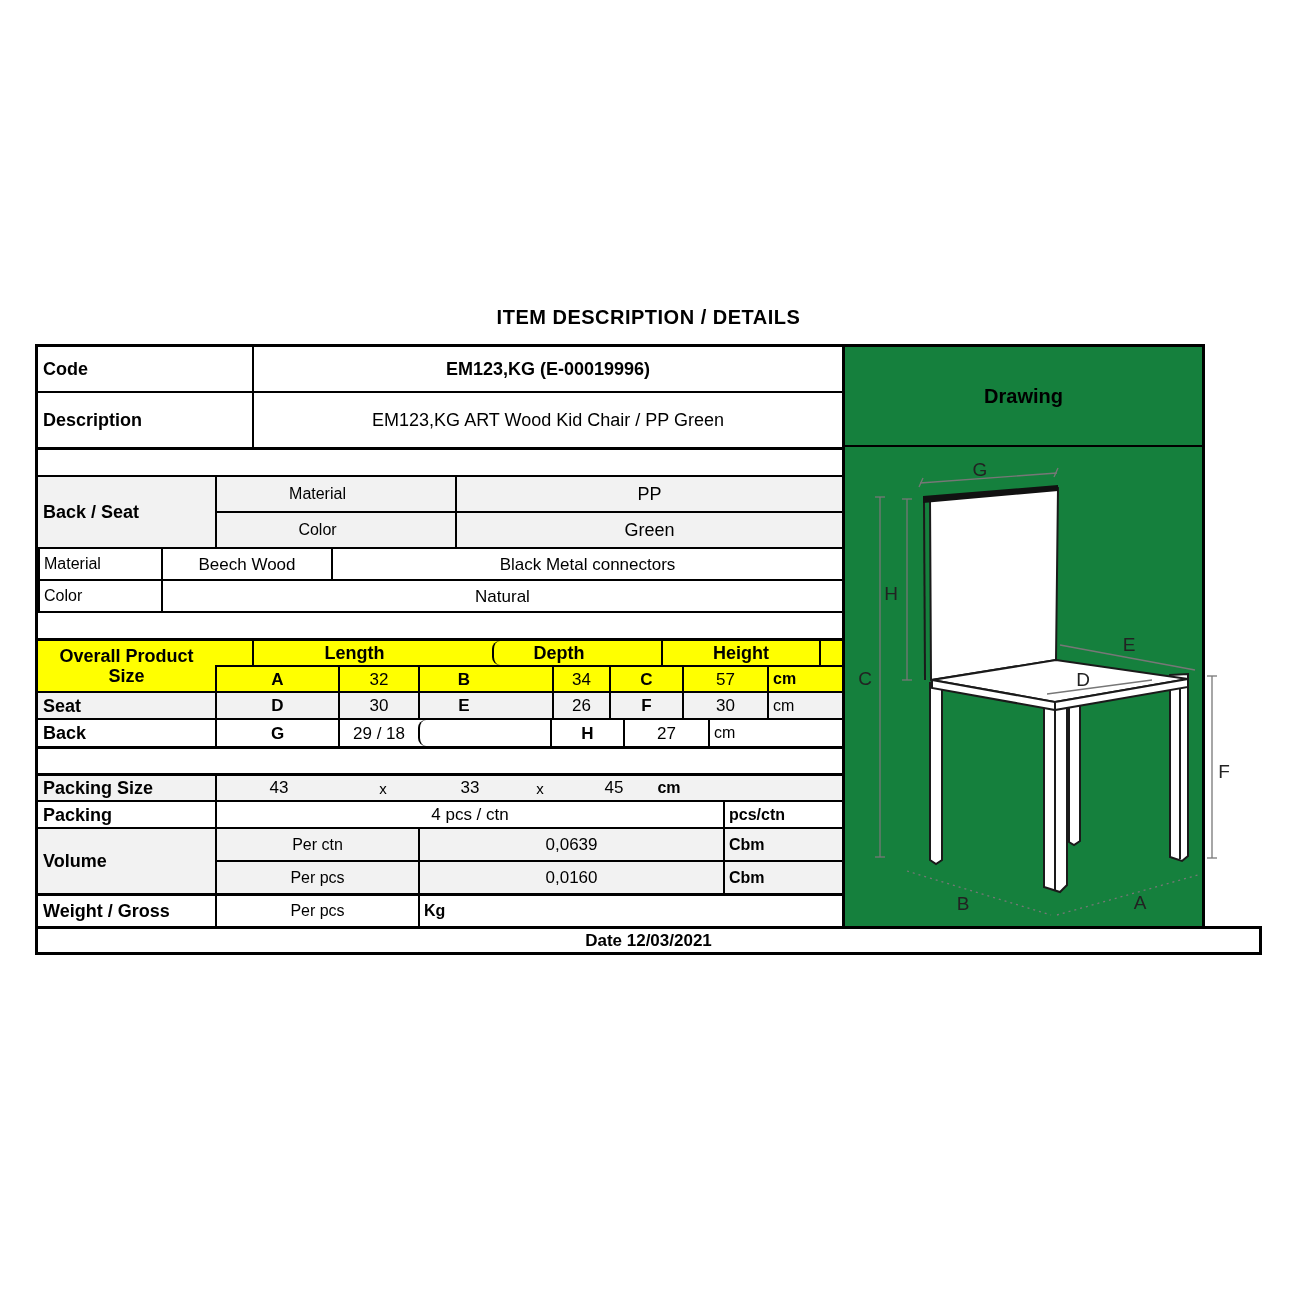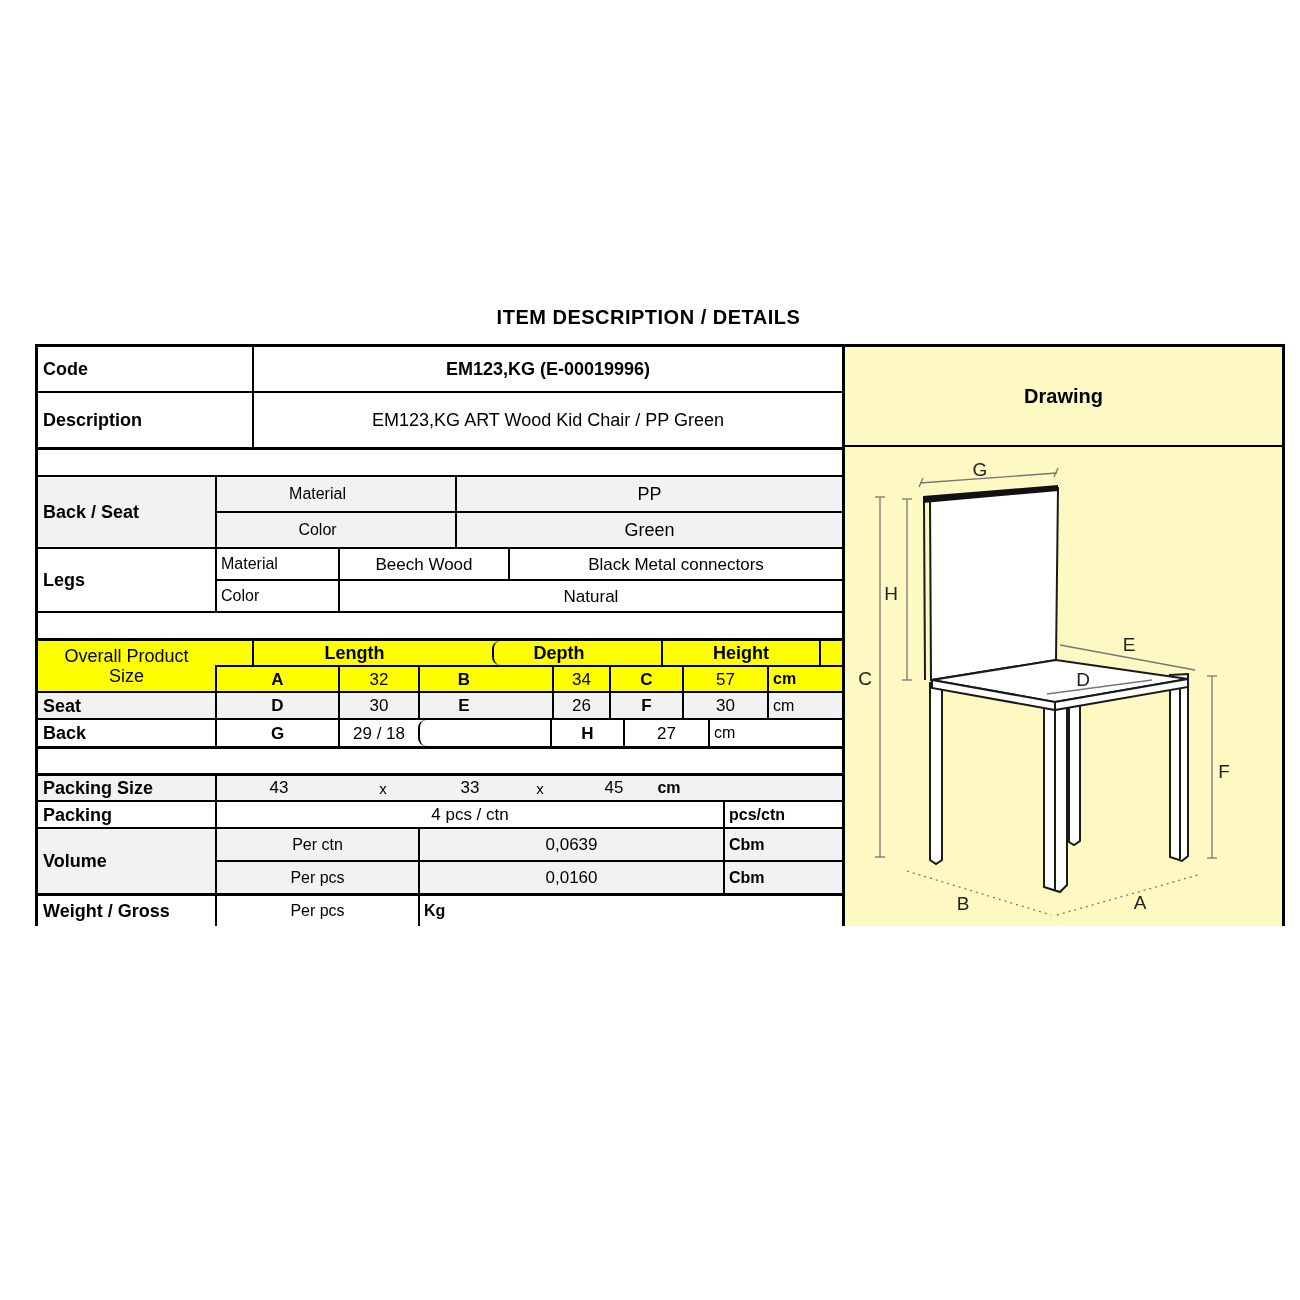--- a/index.html
+++ b/index.html
@@ -31,27 +31,27 @@
   .shade{background:var(--shade);}
   .hl{background:var(--hl);}
   .w187{width:177px;flex:none;} .w203{width:203px;flex:none;}
   .w123{width:123px;flex:none;} .w170{width:170px;flex:none;}
   .w80{width:80px;flex:none;}  .w90{width:90px;flex:none;}
   .w57{width:57px;flex:none;margin-left:44px;}  .w73{width:73px;flex:none;}
   .w85{width:85px;flex:none;}  .w147{width:132px;flex:none;border-radius:8px;}
   .w158{width:158px;flex:none;} .w305{width:305px;flex:none;}
   .w508{width:508px;flex:none;}
   .fx{flex:1;}
-  .two-line{flex-direction:column;justify-content:center;gap:2px;font-weight:normal;font-size:18px;}
+  .two-line{flex-direction:column;justify-content:center;gap:2px;font-weight:bold;font-size:18px;}
   .merge{position:relative;flex:1;}
   .merge span{position:absolute;top:50%;transform:translate(-50%,-50%);font-size:17px;}
 
   
-  .draw{position:absolute;left:845px;top:344px;width:440px;height:582px;
-    border:3px solid var(--bd);border-left:none;border-bottom:none;background:#fef9c3;}
+  .draw{position:absolute;left:845px;top:344px;width:360px;height:582px;
+    border:3px solid var(--bd);border-left:none;border-bottom:none;background:#15803d;}
   .draw-head{height:100px;border-bottom:2px solid var(--bd);display:flex;
     align-items:center;justify-content:center;font-size:20px;font-weight:bold;}
   .draw-body{height:477px;}
   svg text{font-family:"Liberation Sans","DejaVu Sans",sans-serif;font-size:19px;fill:#222;}
 
   
   .daterow{position:absolute;left:35px;top:926px;width:1227px;height:29px;
     border:3px solid var(--bd);display:flex;align-items:center;justify-content:center;
     font-size:17px;font-weight:bold;background:#fff;}
 </style>
@@ -86,21 +86,20 @@
           <div class="c bl fx f18">PP</div>
         </div>
         <div class="r bt2">
           <div class="c bl w203 f16">Color</div>
           <div class="c bl fx f18">Green</div>
         </div>
       </div>
     </div>
 
     <div class="sec bt2" style="height:64px">
-      <div class="c lab w187">Legs</div>
       <div class="rows">
         <div class="r">
           <div class="c bl w123 f16 lft">Material</div>
           <div class="c bl w170">Beech Wood</div>
           <div class="c bl fx">Black Metal connectors</div>
         </div>
         <div class="r bt2">
           <div class="c bl w123 f16 lft">Color</div>
           <div class="c bl fx">Natural</div>
         </div>
@@ -245,14 +244,17 @@
         <text x="20" y="238" text-anchor="middle">C</text>
         <text x="284" y="204" text-anchor="middle">E</text>
         <text x="238" y="239" text-anchor="middle">D</text>
         <text x="379" y="331" text-anchor="middle">F</text>
         <text x="118" y="463" text-anchor="middle">B</text>
         <text x="295" y="462" text-anchor="middle">A</text>
       </svg>
     </div>
   </div>
 
+  <div class="daterow">
+    <span>Date 12/03/2021</span>
+  </div>
 
 </div>
 
 </body></html>

